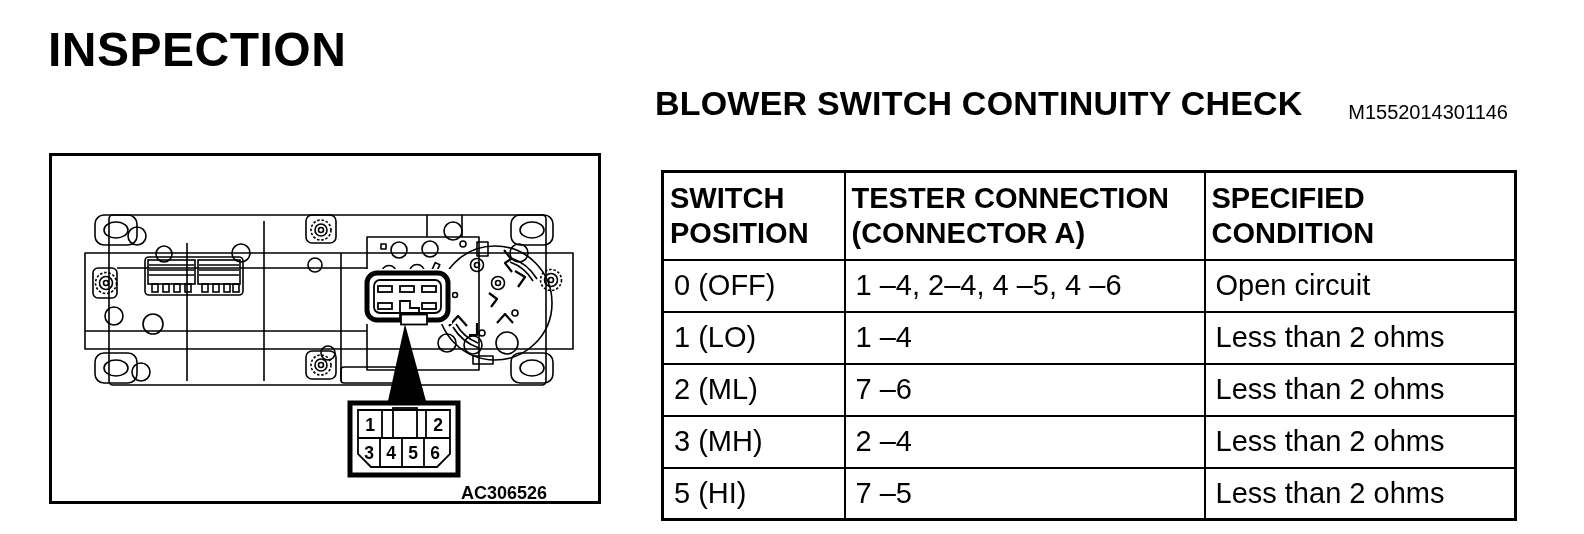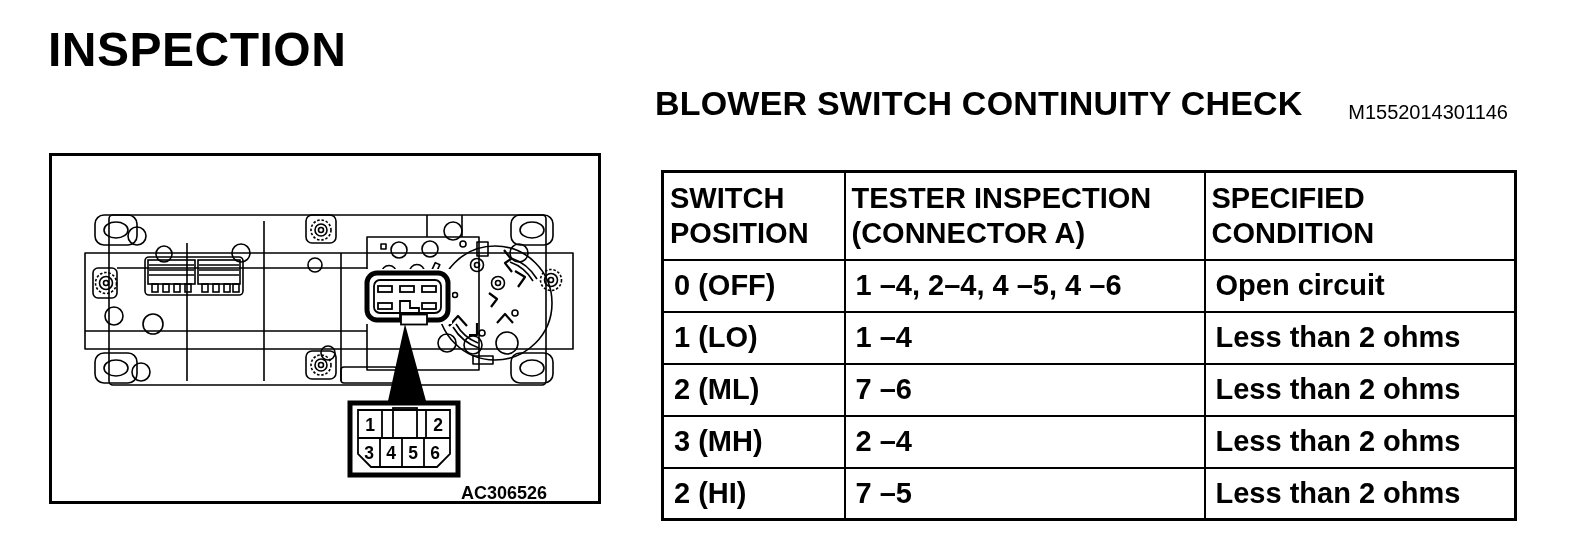--- a/index.html
+++ b/index.html
@@ -30,21 +30,21 @@
     border-collapse:collapse; table-layout:fixed; width:853px;
     border:3px solid #000;
   }
   table.spec th, table.spec td {
     border:2px solid #000; text-align:left; vertical-align:middle;
     font-size:29px; padding:0 6px 0 10px; overflow:hidden;
   }
   table.spec th {
     font-weight:bold; height:88px; white-space:pre-line; line-height:1.2;padding-left:6px;
   }
-  table.spec td { height:52px; font-weight:bold;border-radius:10px; }
+  table.spec td { height:52px; font-weight:normal;border-radius:10px; }
 </style>
 </head>
 <body>
 
 <div class="page">
 
   <div class="heading">INSPECTION</div>
   <div class="doc-code">M1552014301146</div>
   <div class="section-title">BLOWER SWITCH CONTINUITY CHECK</div>
 
@@ -196,21 +196,21 @@
   <table class="spec">
     <colgroup>
         <col style="width:182px">
         <col style="width:360px">
         <col style="width:311px">
       </colgroup>
     <thead>
       <tr>
         <th>SWITCH
 POSITION</th>
-        <th>TESTER INSPECTION
+        <th>TESTER CONNECTION
 (CONNECTOR A)</th>
         <th>SPECIFIED
 CONDITION</th>
       </tr>
     </thead>
     <tbody>
       <tr>
         <td>0 (OFF)</td>
         <td>1 –4, 2–4, 4 –5, 4 –6</td>
         <td>Open circuit</td>
@@ -224,20 +224,20 @@
         <td>2 (ML)</td>
         <td>7 –6</td>
         <td>Less than 2 ohms</td>
       </tr>
       <tr>
         <td>3 (MH)</td>
         <td>2 –4</td>
         <td>Less than 2 ohms</td>
       </tr>
       <tr>
-        <td>2 (HI)</td>
+        <td>5 (HI)</td>
         <td>7 –5</td>
         <td>Less than 2 ohms</td>
       </tr>
     </tbody>
   </table>
 
 </div>
 
 </body></html>

